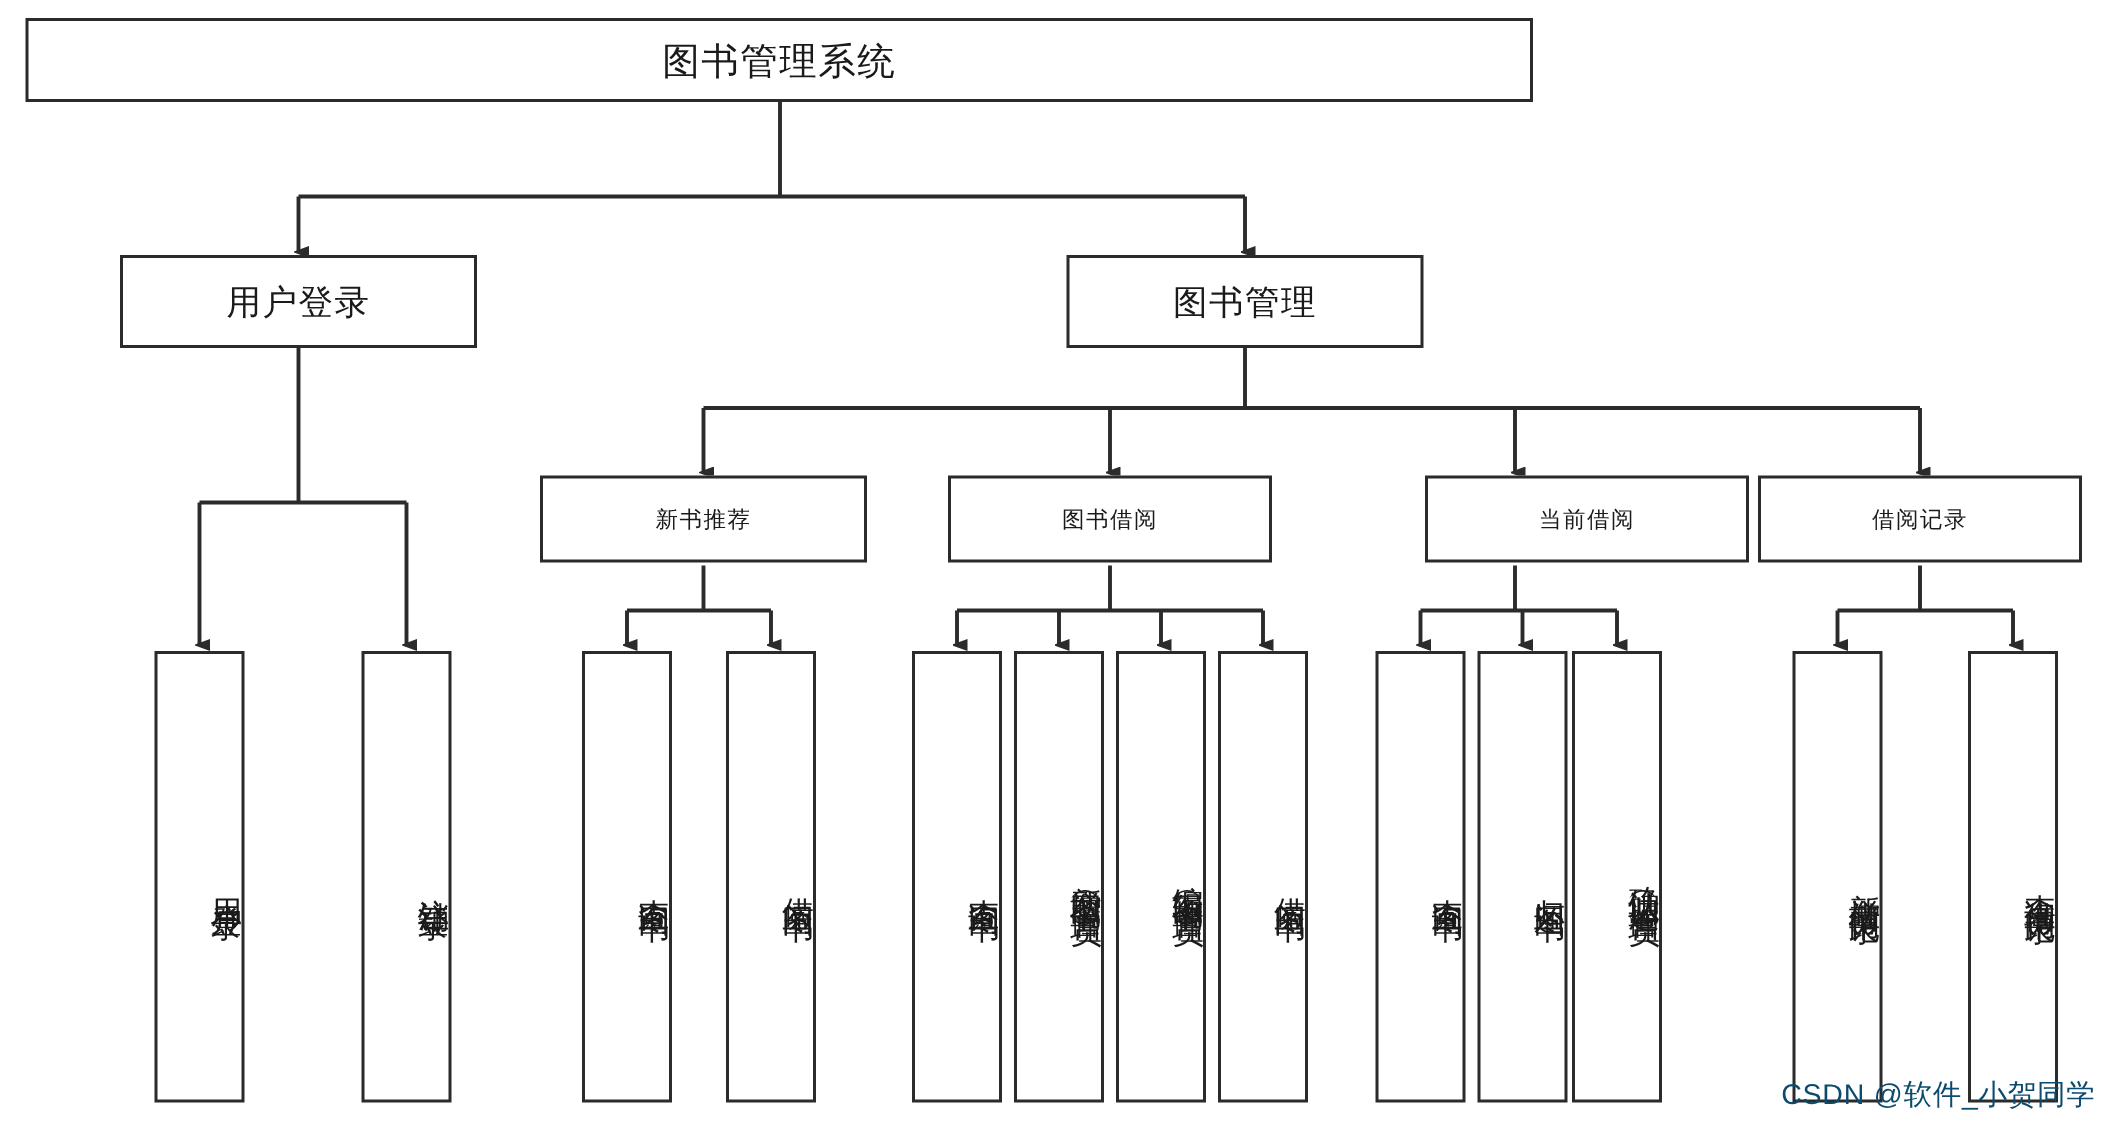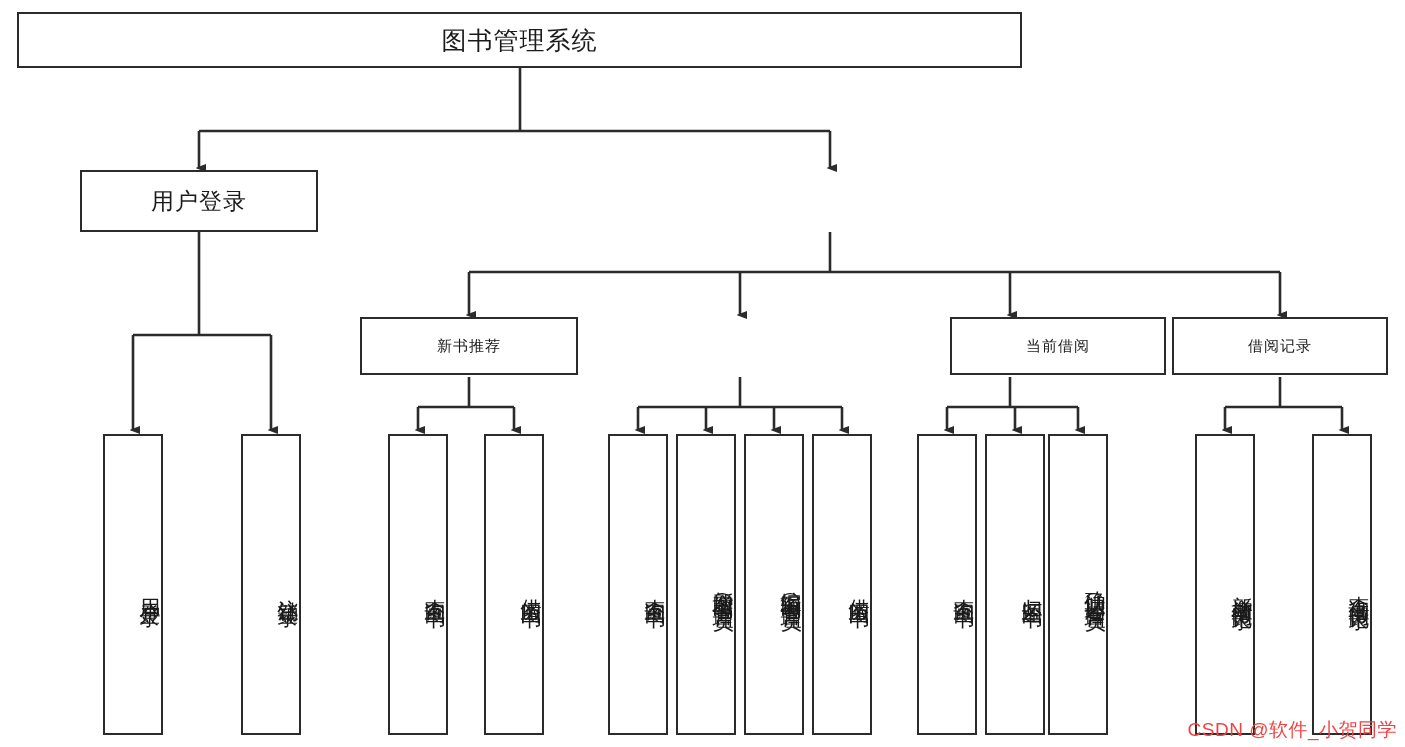--- a/index.html
+++ b/index.html
@@ -58,21 +58,21 @@
   }
   .node.root .label { font-size: 25px; }
   .node.level2 .label { font-size: 23px; }
   .node.level3 .label { font-size: 15px; }
   .node.leaf .label { font-size: 21px; }
   .watermark {
     position: absolute;
     right: 8px;
     bottom: 4px;
     font-size: 19px;
-    color: #ef4444;
+    color: #0c4a6e;
     white-space: nowrap;
     letter-spacing: 0.5px;
   }
 </style>
 </head>
 <body>
 
 <div id="diagram-root">
 
   <svg class="edges" viewBox="0 0 1405 747" xmlns="http://www.w3.org/2000/svg">
@@ -125,23 +125,29 @@
     </g>
   </svg>
 
   <div class="node horizontal root" style="left:17px; top:12px; width:1005px; height:56px;">
     <span class="label">图书管理系统</span>
   </div>
 
   <div class="node horizontal level2" style="left:80px; top:170px; width:238px; height:62px;">
     <span class="label">用户登录</span>
   </div>
+  <div class="node horizontal level2" style="left:711px; top:170px; width:238px; height:62px;">
+    <span class="label">图书管理</span>
+  </div>
 
   <div class="node horizontal level3" style="left:360px; top:317px; width:218px; height:58px;">
     <span class="label">新书推荐</span>
+  </div>
+  <div class="node horizontal level3" style="left:632px; top:317px; width:216px; height:58px;">
+    <span class="label">图书借阅</span>
   </div>
   <div class="node horizontal level3" style="left:902px; top:317px; width:216px; height:58px;margin-left:48px;">
     <span class="label">当前借阅</span>
   </div>
   <div class="node horizontal level3" style="left:1172px; top:317px; width:216px; height:58px;">
     <span class="label">借阅记录</span>
   </div>
 
   <div class="node vertical leaf" style="left:103px; top:434px; width:60px; height:301px;">
     <span class="label">用户登录</span>

